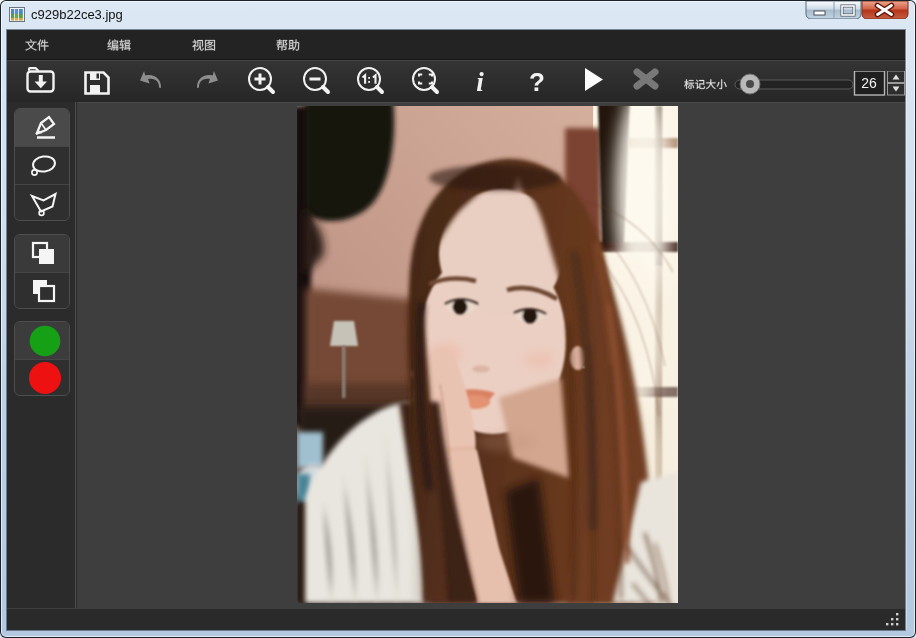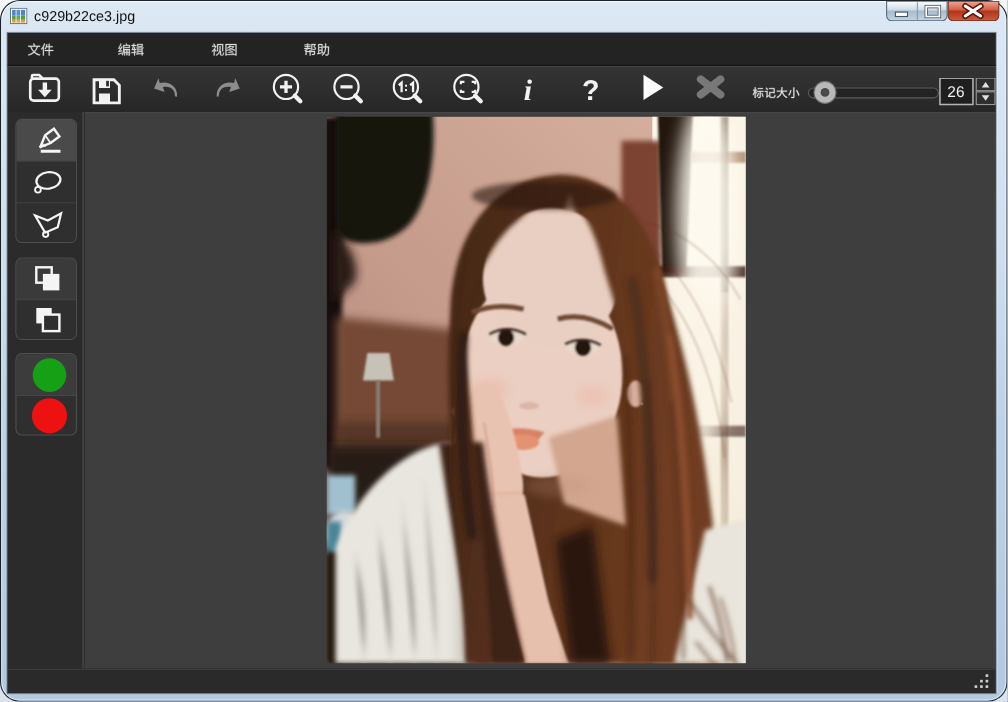--- a/index.html
+++ b/index.html
@@ -1,16 +1,16 @@
 <!DOCTYPE html>
 <html><head><meta charset="utf-8"><style>
 *{margin:0;padding:0;box-sizing:border-box}
 html,body{width:916px;height:638px;overflow:hidden;font-family:"Liberation Sans",sans-serif}
 #stage{position:relative;width:916px;height:638px;background:linear-gradient(180deg,#f4f6f8 0%,#e7edf4 50%,#dbe4ee 100%)}
-#win{position:absolute;left:0;top:0;width:916px;height:638px;border-radius:18px;
+#win{position:absolute;left:0;top:0;width:916px;height:638px;border-radius:6px;
  background:linear-gradient(180deg,#dce8f4 0%,#cfdfee 35%,#bed2e6 60%,#b3c9e0 100%);
  box-shadow:inset 0 0 0 1px rgba(15,24,32,.95), inset 0 0 0 2px rgba(255,255,255,.6);}
 #client{position:absolute;left:7px;top:30px;right:11px;bottom:8px;background:#2b2b2b;box-shadow:0 0 0 1px rgba(40,55,70,.55), 2px 0 0 rgba(255,255,255,.3)}
 #titleicon{position:absolute;left:9px;top:7px;width:16px;height:15px}
 #titletext{position:absolute;left:31px;top:7px;font-size:13px;color:#111;letter-spacing:0px}
 .capb{position:absolute;top:1px;height:18px}
 #menubar{position:absolute;left:0;top:0;width:100%;height:30px;background:#232323;border-bottom:1px solid #161616}
 #toolbar{position:absolute;left:0;top:30px;width:100%;height:42px;background:linear-gradient(180deg,#343434 0%,#2d2d2d 55%,#262626 100%);border-top:1px solid #454545}
 #contentrow{position:absolute;left:0;top:72px;right:0;bottom:22px}
 #sidebar{position:absolute;left:0;top:0;width:69px;height:100%;background:#2b2b2b;border-right:1px solid #4e4e4e}

